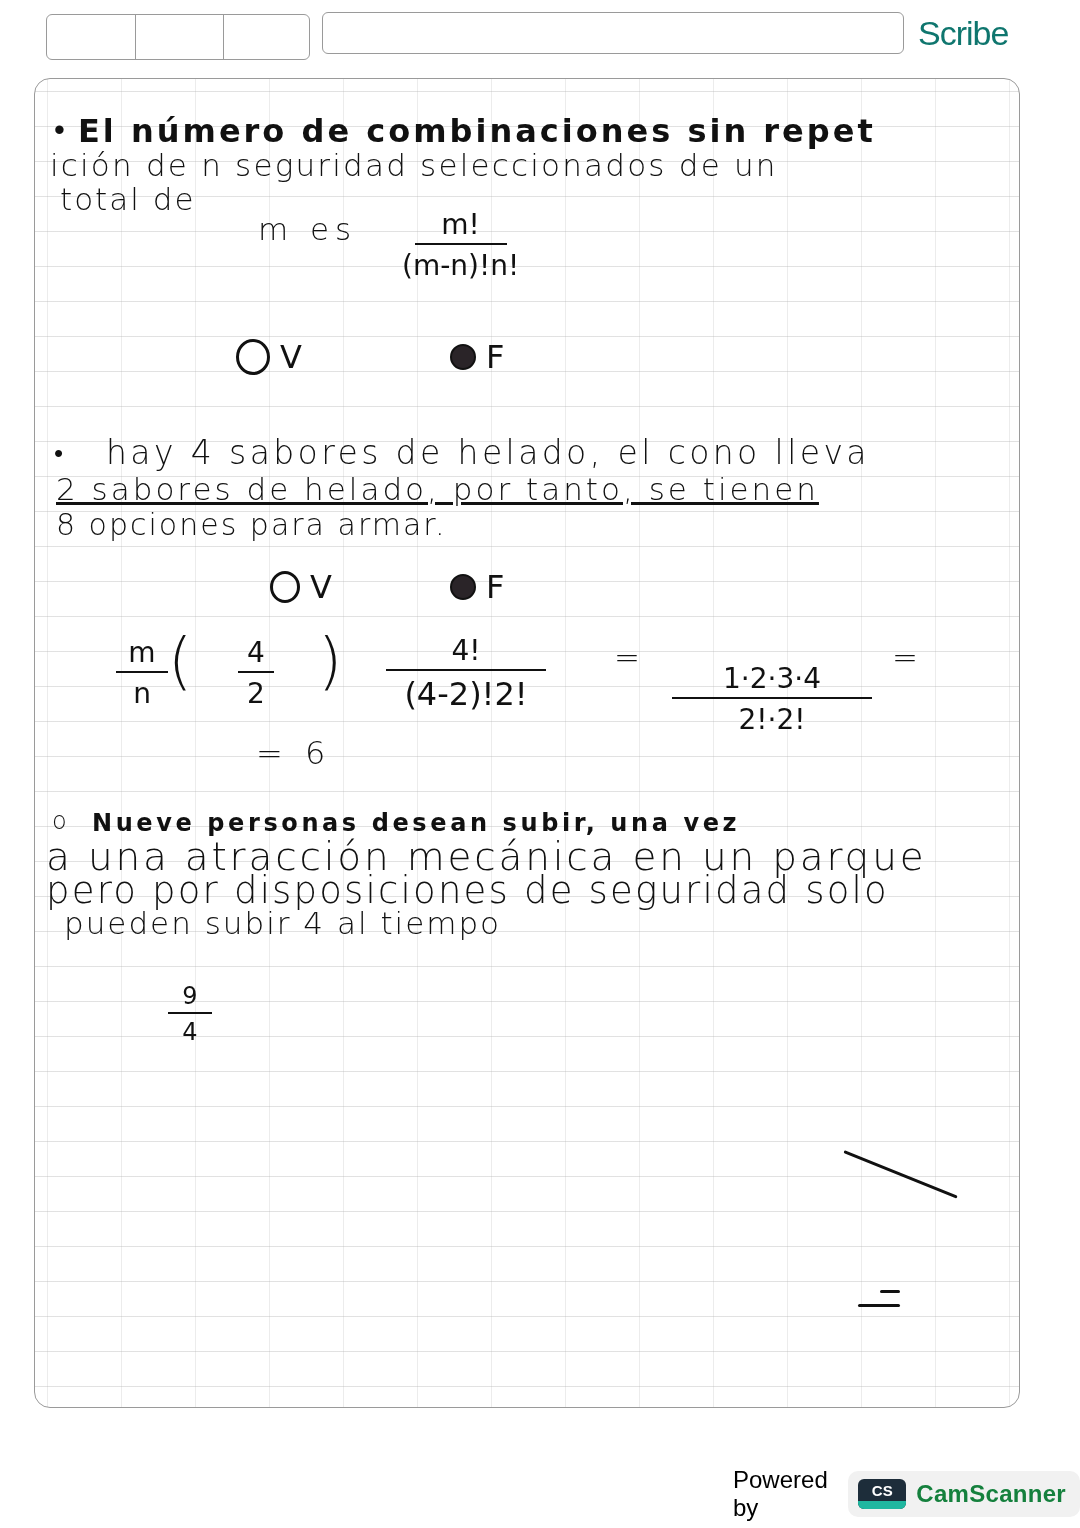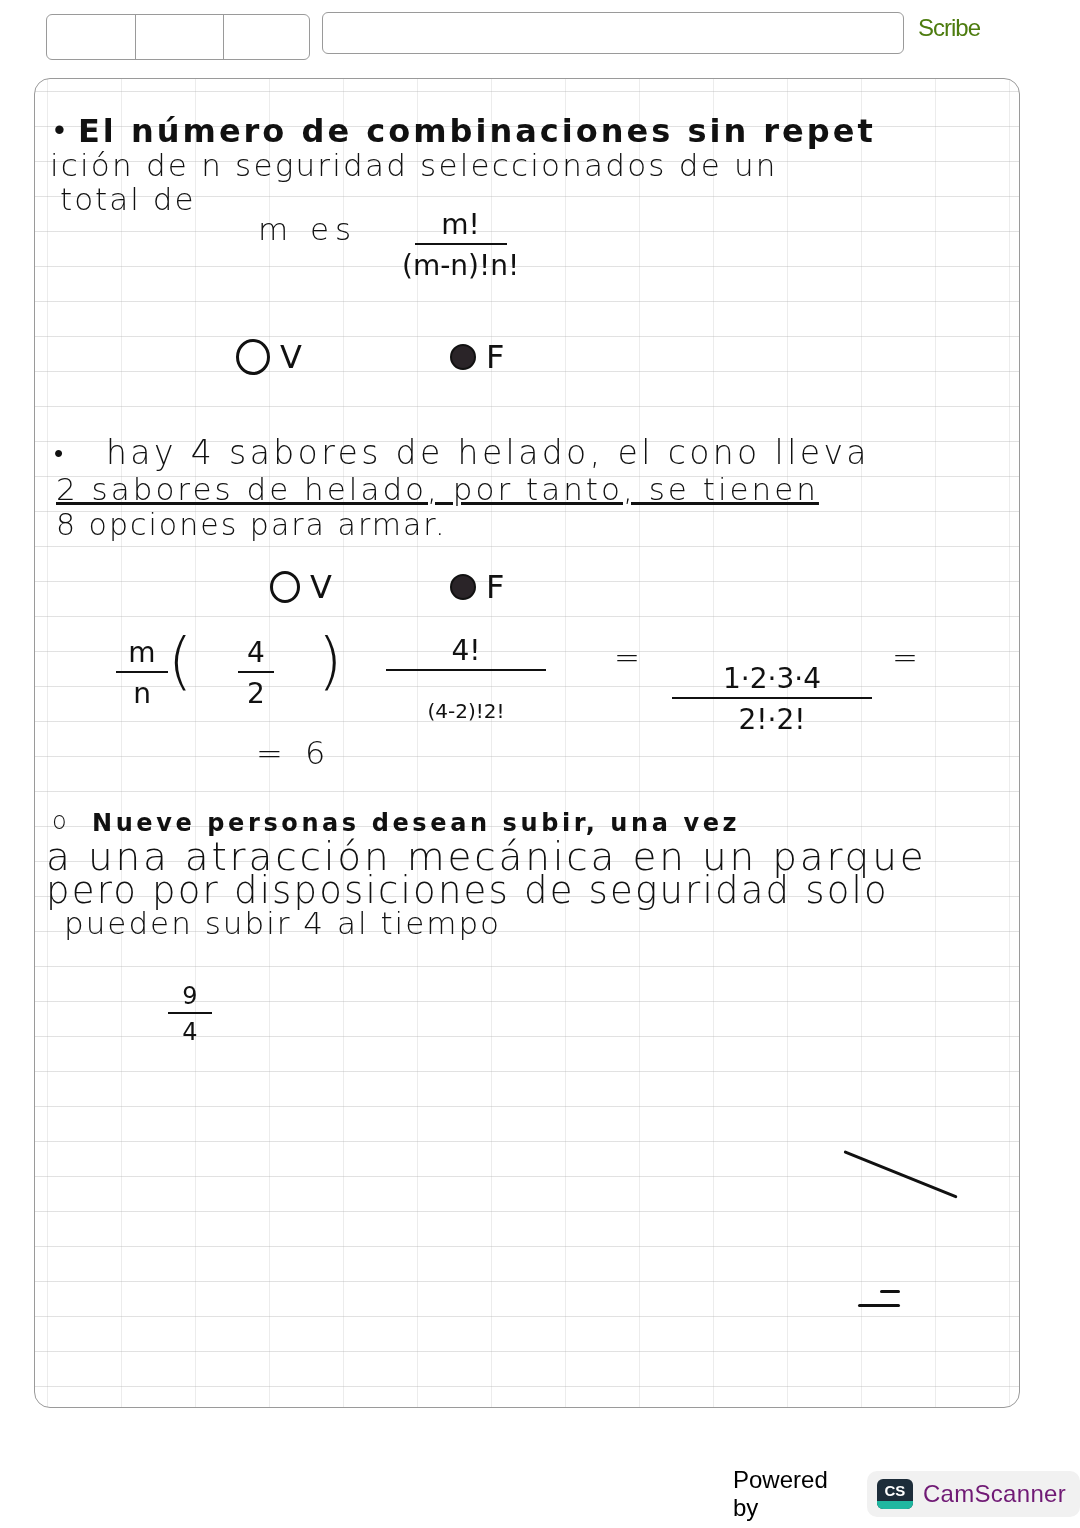--- a/index.html
+++ b/index.html
@@ -3,21 +3,21 @@
 <meta charset="utf-8">
 <style>
   * { box-sizing: border-box; margin: 0; padding: 0; }
   html, body { width: 1080px; height: 1528px; background: #ffffff; overflow: hidden; }
   body { position: relative; font-family: "DejaVu Sans", sans-serif; color: #1a1a1a; }
 
   .header-box { position: absolute; border: 1.5px solid #9a9a9a; border-radius: 6px; }
   .hdr-left { left: 46px; top: 14px; width: 264px; height: 46px; }
   .hdr-left .cell { position: absolute; top: 0; bottom: 0; border-left: 1px solid #9a9a9a; }
   .hdr-mid { left: 322px; top: 12px; width: 582px; height: 42px; }
-  .scribe { position: absolute; left: 918px; top: 14px; font-family: "Liberation Sans", sans-serif; font-size: 24px; color: #4d7c0f; letter-spacing: -1px; }
+  .scribe { position: absolute; left: 918px; top: 14px; font-family: "Liberation Sans", sans-serif; font-size: 34px; color: #0f766e; letter-spacing: -1px; }
 
   .page { position: absolute; left: 34px; top: 78px; width: 986px; height: 1330px;
           border: 1.5px solid #9a9a9a; border-radius: 16px;
           background-image:
             linear-gradient(to right, rgba(180,180,180,0.25) 1px, transparent 1px),
             linear-gradient(to bottom, rgba(170,170,170,0.35) 1px, transparent 1px);
           background-size: 74px 100%, 100% 35px; background-position: 12px 0, 0 12px; }
 
   .hw { position: absolute; font-family: "DejaVu Sans", sans-serif; font-weight: 300; color: #111; white-space: nowrap; letter-spacing: 2px; font-size: 31px; line-height: 34px; }
 
@@ -29,23 +29,23 @@
   .radio .circle { width: 34px; height: 36px; border-radius: 50%; border: 3px solid #111; background: transparent; }
   .radio .circle.filled { width: 26px; height: 26px; background: #2a2428; border: 2px solid #111; }
 
   .paren { position: absolute; font-size: 62px; font-weight: 200; color: #111; }
 
   .stroke { position: absolute; background: #111; border-radius: 2px; }
 
   .footer { position: absolute; left: 733px; top: 1466px; display: flex; align-items: center; gap: 14px; }
   .footer .powered { font-family: "Liberation Sans", sans-serif; font-size: 24px; color: #000000; }
   .footer .badge { display: flex; align-items: center; gap: 10px; background: #f1f1f1; border-radius: 10px; padding: 8px 14px 8px 10px; }
-  .footer .cs-logo { width: 36px; height: 30px; border-radius: 6px; background: #1d2d3a; position: relative; overflow: hidden; color: #fff; font-family: "Liberation Sans", sans-serif; font-weight: bold; font-size: 15px; display: flex; align-items: flex-start; justify-content: center; padding-top: 3px; }
+  .footer .cs-logo { width: 48px; height: 30px; border-radius: 6px; background: #1d2d3a; position: relative; overflow: hidden; color: #fff; font-family: "Liberation Sans", sans-serif; font-weight: bold; font-size: 15px; display: flex; align-items: flex-start; justify-content: center; padding-top: 3px; }
   .footer .cs-logo::after { content: ""; position: absolute; left: 0; right: 0; bottom: 0; height: 8px; background: #1fb7a0; }
-  .footer .brand { font-family: "Liberation Sans", sans-serif; font-size: 24px; color: #701a75; font-weight: normal; letter-spacing: 0.3px; }
+  .footer .brand { font-family: "Liberation Sans", sans-serif; font-size: 24px; color: #15803d; font-weight: bold; letter-spacing: 0.3px; }
 </style>
 </head>
 <body>
 
 <div class="header-box hdr-left">
   <div class="cell" style="left:88px"></div>
   <div class="cell" style="left:176px"></div>
 </div>
 <div class="header-box hdr-mid"></div>
 <div class="scribe">Scribe</div>
@@ -99,21 +99,21 @@
   <div class="frac" style="left:238px; top:636px;">
     <span class="num">4</span>
     <span class="bar" style="width:36px;"></span>
     <span>2</span>
   </div>
   <span class="paren" style="left:318px; top:624px;">)</span>
 
   <div class="frac" style="left:386px; top:634px;">
     <span class="num">4!</span>
     <span class="bar" style="width:160px;"></span>
-    <span style="font-size:20px;margin-top:24px;">(4-2)!2!</span>
+    <span style="font-size:32px;">(4-2)!2!</span>
   </div>
 
   <span class="hw" style="left:614px; top:640px;">=</span>
   <div class="frac" style="left:672px; top:634px;margin-top:28px;">
     <span class="num">1·2·3·4</span>
     <span class="bar" style="width:200px;"></span>
     <span>2!·2!</span>
   </div>
   <span class="hw" style="left:892px; top:640px;">=</span>
 

